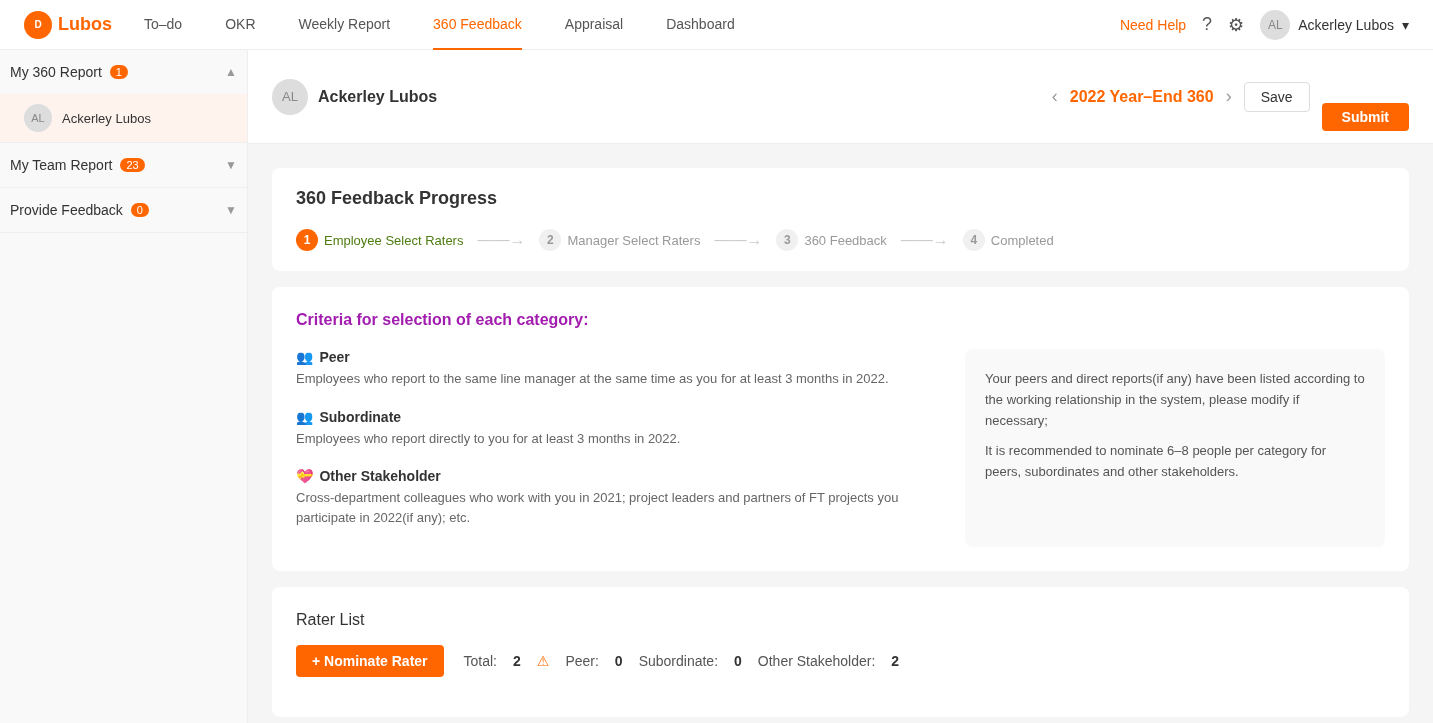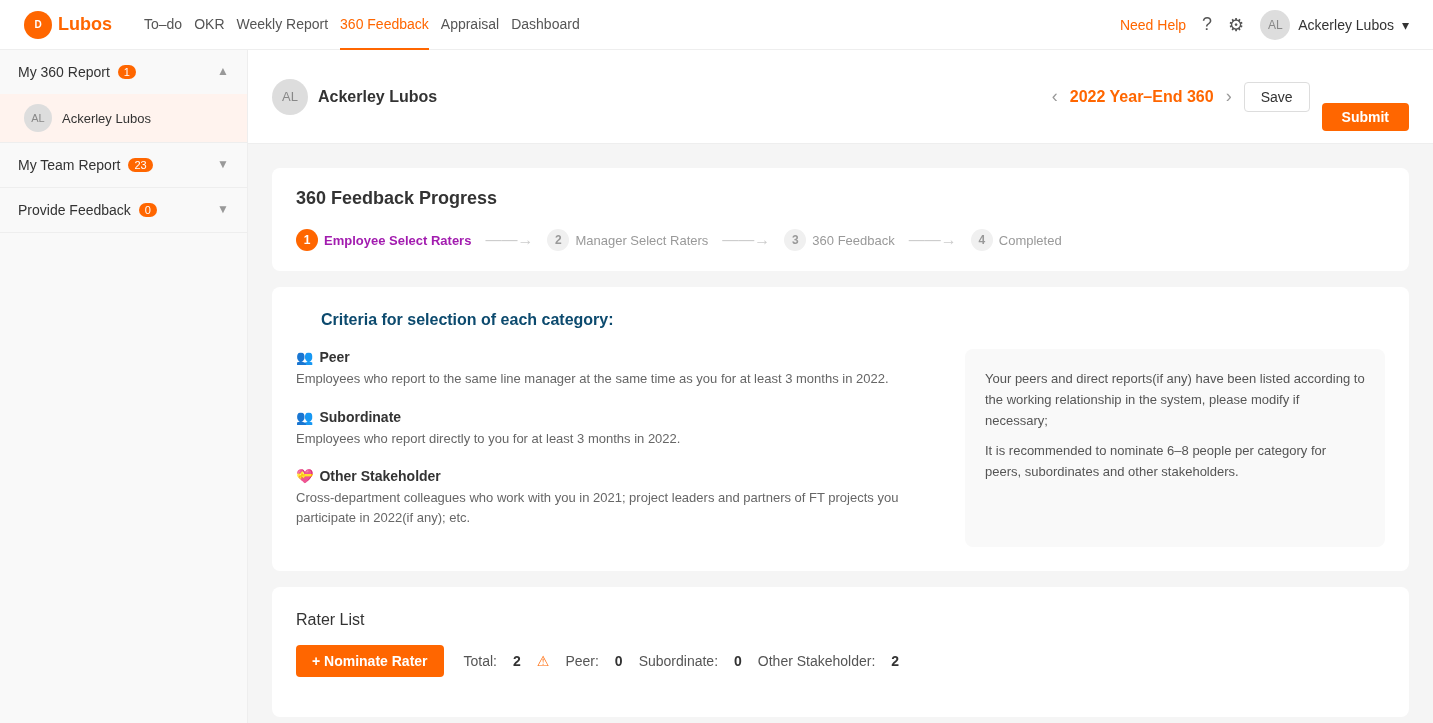--- a/index.html
+++ b/index.html
@@ -8,37 +8,37 @@
     
     .top-nav {
       display: flex; align-items: center; background: #fff;
       border-bottom: 1px solid #eee; padding: 0 24px; height: 50px;
       position: fixed; top: 0; left: 0; right: 0; z-index: 100;
     }
     .logo { display: flex; align-items: center; gap: 6px; margin-right: 32px; }
     .logo-icon { width: 28px; height: 28px; background: #ff6600; border-radius: 50%; display: flex; align-items: center; justify-content: center; }
     .logo-icon span { color: white; font-size: 10px; font-weight: bold; }
     .logo-text { font-size: 18px; font-weight: 700; color: #ff6600; }
-    .nav-links { display: flex; gap: 12px; flex: 1; }
+    .nav-links { display: flex; gap: 43px; flex: 1; }
     .nav-link { text-decoration: none; color: #555; font-size: 14px; padding: 16px 0; border-bottom: 2px solid transparent; cursor: pointer; }
     .nav-link.active { color: #ff6600; border-bottom: 2px solid #ff6600; }
     .nav-right { display: flex; align-items: center; gap: 16px; }
     .need-help { color: #ff6600; font-size: 14px; cursor: pointer; }
     .nav-icon { font-size: 18px; color: #555; cursor: pointer; }
     .user-info { display: flex; align-items: center; gap: 8px; cursor: pointer; }
     .user-avatar-sm { width: 30px; height: 30px; border-radius: 50%; background: #ddd; overflow: hidden; display: flex; align-items: center; justify-content: center; font-size: 12px; color: #888; }
     .user-name { font-size: 14px; color: #333; }
 
     
     .layout { display: flex; margin-top: 50px; height: calc(100vh - 50px); }
 
     
     .sidebar { width: 248px; background: #f9f9f9; border-right: 1px solid #eee; overflow-y: auto; flex-shrink: 0; }
     .sidebar-section { border-bottom: 1px solid #eee; }
-    .sidebar-header { display: flex; align-items: flex-start; justify-content: space-between; padding: 14px 18px; cursor: pointer; }
+    .sidebar-header { display: flex; align-items: center; justify-content: space-between; padding: 14px 10px; cursor: pointer; }
     .sidebar-header-left { display: flex; align-items: center; gap: 8px; font-size: 14px; color: #333; }
     .sidebar-badge { background: #ff6600; color: white; border-radius: 10px; font-size: 11px; padding: 1px 6px; }
     .sidebar-chevron { color: #999; font-size: 12px; }
     .sidebar-item { display: flex; align-items: center; gap: 10px; padding: 10px 16px 10px 24px; cursor: pointer; background: #fff; }
     .sidebar-item.active { background: #fff3ee; }
     .sidebar-avatar { width: 28px; height: 28px; border-radius: 50%; background: #ddd; display: flex; align-items: center; justify-content: center; font-size: 11px; color: #888; }
     .sidebar-item-name { font-size: 13px; color: #333; }
 
     
     .main { flex: 1; overflow-y: auto; }
@@ -59,27 +59,27 @@
 
     
     .progress-section { background: #fff; border-radius: 8px; padding: 20px 24px; margin-bottom: 16px; }
     .progress-title { font-size: 18px; font-weight: 600; color: #333; margin-bottom: 20px; }
     .steps { display: flex; align-items: center; gap: 8px; }
     .step { display: flex; align-items: center; gap: 6px; }
     .step-num { width: 22px; height: 22px; border-radius: 50%; display: flex; align-items: center; justify-content: center; font-size: 12px; font-weight: 600; }
     .step-num.active { background: #ff6600; color: white; }
     .step-num.inactive { background: #f0f0f0; color: #999; }
     .step-label { font-size: 13px; }
-    .step-label.active { color: #a21caf; font-weight: bold; }
+    .step-label.active { color: #4d7c0f; }
     .step-label.inactive { color: #999; }
     .step-arrow { color: #ccc; font-size: 16px; margin: 0 6px; }
 
     
     .criteria-section { background: #fff; border-radius: 8px; padding: 24px; margin-bottom: 16px; }
-    .criteria-title { font-size: 16px; font-weight: 600; color: #0c4a6e; margin-bottom: 20px; margin-left: 25px; }
+    .criteria-title { font-size: 16px; font-weight: 600; color: #a21caf; margin-bottom: 20px; }
     .criteria-content { display: flex; gap: 24px; }
     .criteria-left { flex: 1; }
     .criteria-right { width: 420px; background: #f9f9f9; border-radius: 8px; padding: 20px; }
     .category-item { margin-bottom: 20px; }
     .category-name { font-size: 14px; font-weight: 600; color: #333; display: flex; align-items: center; gap: 6px; margin-bottom: 4px; }
     .category-desc { font-size: 13px; color: #666; line-height: 1.5; }
     .guide-title { font-size: 14px; font-weight: 600; color: #333; margin-bottom: 12px; }
     .guide-text { font-size: 13px; color: #555; line-height: 1.6; margin-bottom: 10px; }
 
     

